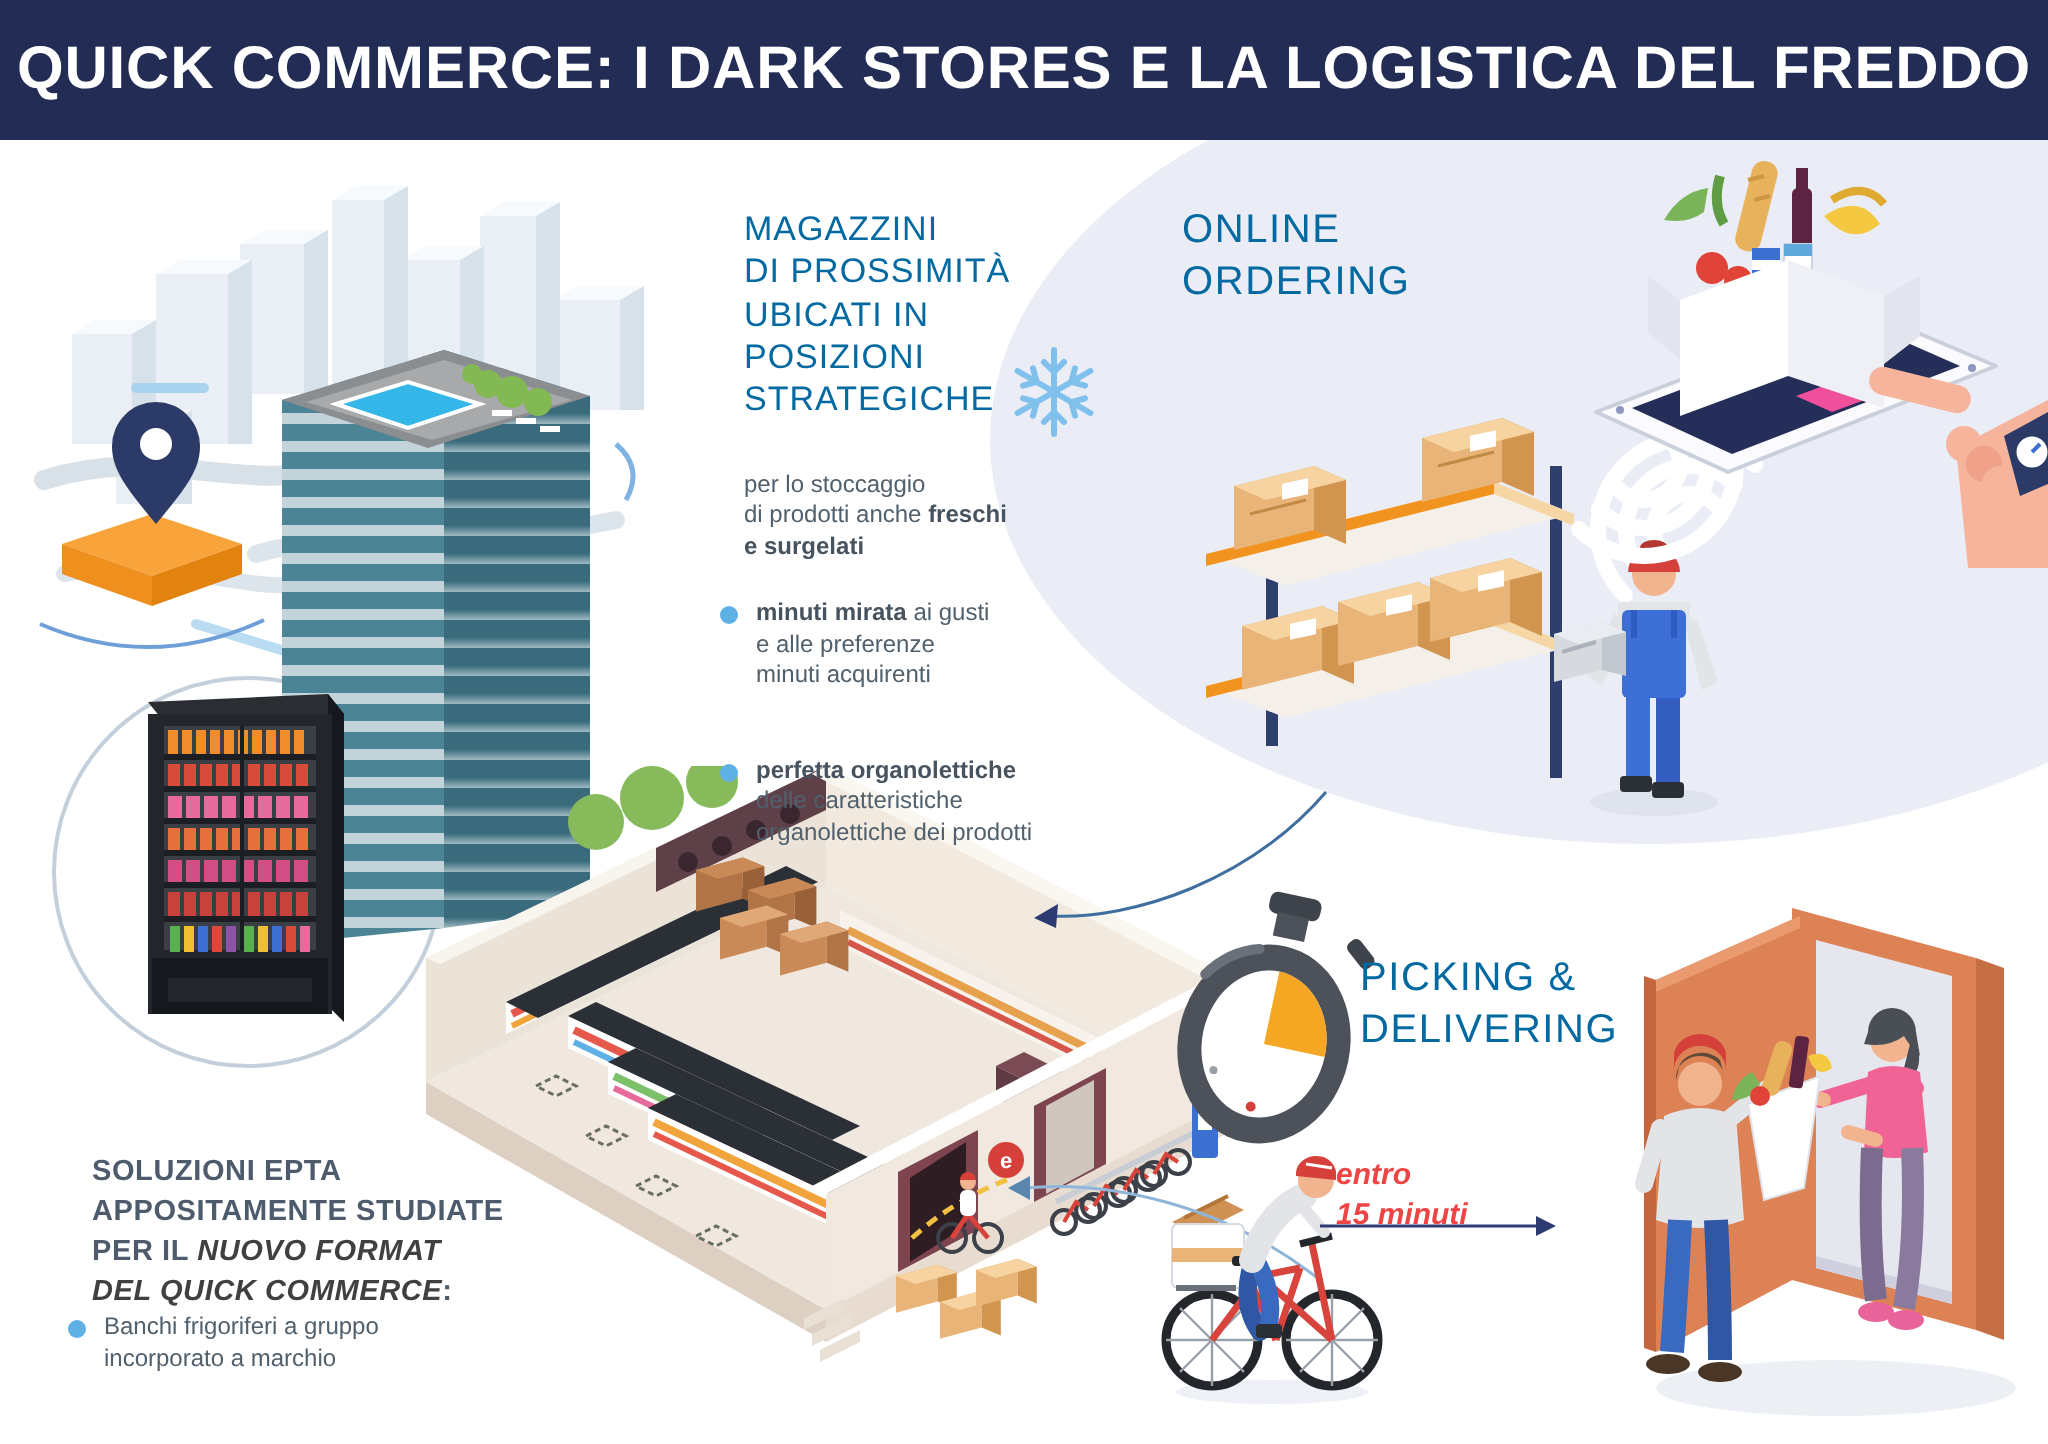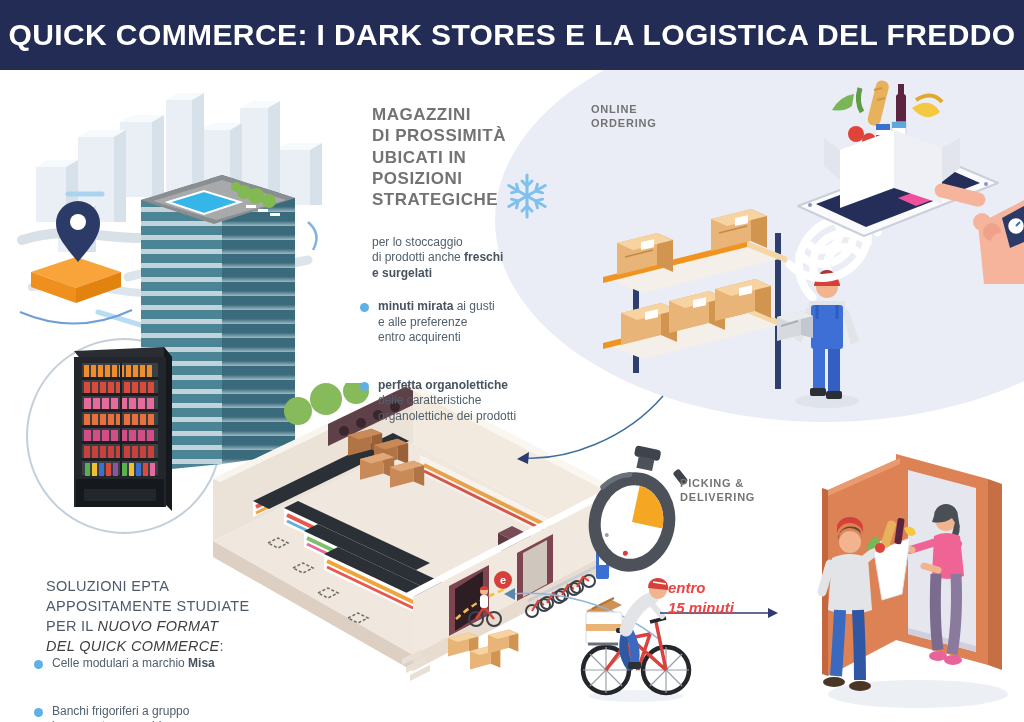--- a/index.html
+++ b/index.html
@@ -7,29 +7,29 @@
           font-family:"Liberation Sans",sans-serif;}
   .header{position:absolute;left:0;top:0;width:1024px;height:70px;background:#222c55;
           display:flex;align-items:center;justify-content:center;z-index:6;}
   .header h1{margin:0;color:#ffffff;font-size:30px;font-weight:bold;letter-spacing:.4px;white-space:nowrap;}
   .big-circle{position:absolute;left:495px;top:18px;width:660px;height:404px;border-radius:50%;
           background:#eaedf6;z-index:0;}
   .fridge-circle{position:absolute;left:26px;top:338px;width:192px;height:192px;border-radius:50%;
           border:2px solid #c3cfda;background:transparent;z-index:1;}
   svg.illu{position:absolute;z-index:2;}
   .txt{position:absolute;z-index:4;white-space:pre-line;}
-  .h-navy{color:#737373;font-weight:bold;}
+  .h-navy{color:#0369a1;font-weight:normal;}
   .heading-main{font-size:17px;line-height:1.25;letter-spacing:.5px;}
-  .heading-label{font-size:11px;line-height:1.3;letter-spacing:.8px;}
+  .heading-label{font-size:20px;line-height:1.3;letter-spacing:.8px;}
   .body-txt{color:#51606d;font-size:12px;line-height:1.3;}
   .body-txt b{color:#47535f;}
   .bullet{display:flex;gap:9px;margin-bottom:14px;}
   .dot{flex:0 0 auto;width:9px;height:9px;border-radius:50%;background:#5fb0e5;margin-top:4px;}
   .italic-navy{color:#ef4444;font-weight:bold;font-style:italic;font-size:15px;line-height:1.35;}
-  .soluzioni-head{color:#4e5b6d;font-size:14.5px;line-height:1.38;font-weight:normal;letter-spacing:.3px;}
+  .soluzioni-head{color:#4e5b6d;font-size:14.5px;line-height:1.38;font-weight:bold;letter-spacing:.3px;}
   .soluzioni-head .bi{font-style:italic;color:#404040;}
   .center{text-align:left;}
 </style>
 </head>
 <body>
 
 <div class="canvas">
 
   <div class="big-circle"></div>
 
@@ -245,21 +245,21 @@
   <div class="txt body-txt" style="left:372px;top:219px;width:210px">
     <span>per lo stoccaggio
 di prodotti anche </span><b>freschi
 e surgelati</b>
   </div>
   <div class="txt" style="left:360px;top:281px;width:220px">
     <div class="bullet">
       <span class="dot"></span>
       <p class="body-txt" style="margin:0;white-space:pre-line"><b>minuti mirata</b><span> ai gusti
 e alle preferenze
-entro acquirenti</span></p>
+minuti acquirenti</span></p>
     </div>
     <div class="bullet">
       <span class="dot"></span>
       <p class="body-txt" style="margin:0;white-space:pre-line"><b>perfetta organolettiche</b><span>
 delle caratteristiche
 organolettiche dei prodotti</span></p>
     </div>
   </div>
 
   <div class="txt h-navy heading-label" style="left:591px;top:102px">ONLINE
@@ -677,24 +677,20 @@
 
   <div class="txt soluzioni-head" style="left:46px;top:556px;width:260px">
     <span>SOLUZIONI EPTA
 APPOSITAMENTE STUDIATE
 PER IL </span><span class="bi">NUOVO FORMAT
 DEL QUICK COMMERCE</span><span>:</span>
   </div>
   <div class="txt" style="left:34px;top:638px;width:280px">
     <div class="bullet">
       <span class="dot"></span>
-      <p class="body-txt" style="margin:0;white-space:pre-line"><span>Celle modulari a marchio </span><b>Misa</b></p>
-    </div>
-    <div class="bullet">
-      <span class="dot"></span>
       <p class="body-txt" style="margin:0;white-space:pre-line"><span>Banchi frigoriferi a gruppo
 incorporato a marchio </span></p>
     </div>
   </div>
 
   <div class="header">
     <h1>QUICK COMMERCE: I DARK STORES E LA LOGISTICA DEL FREDDO</h1>
   </div>
 
 </div>

